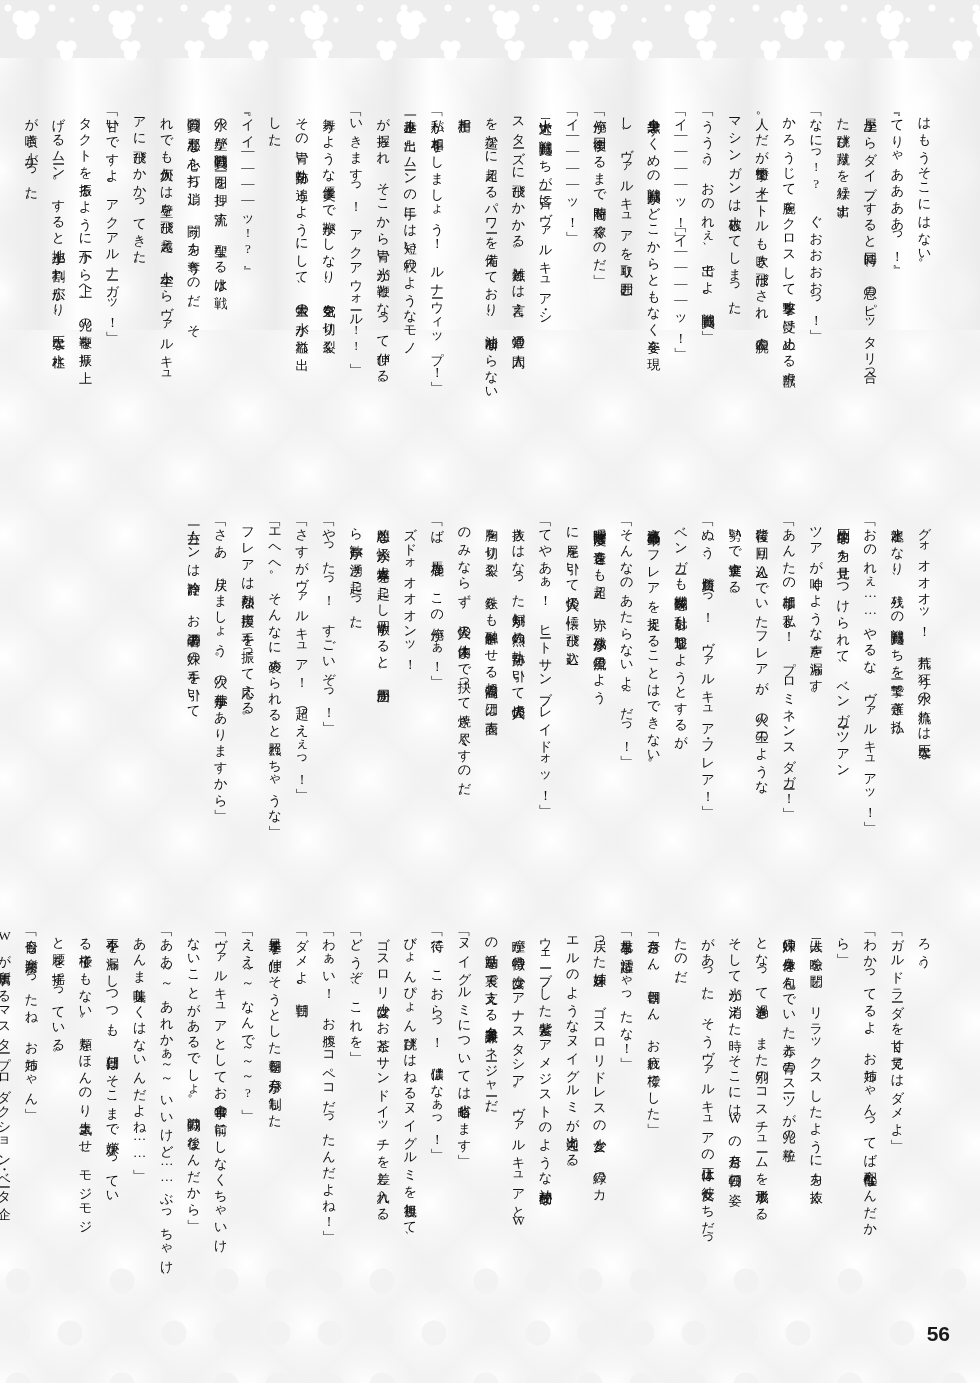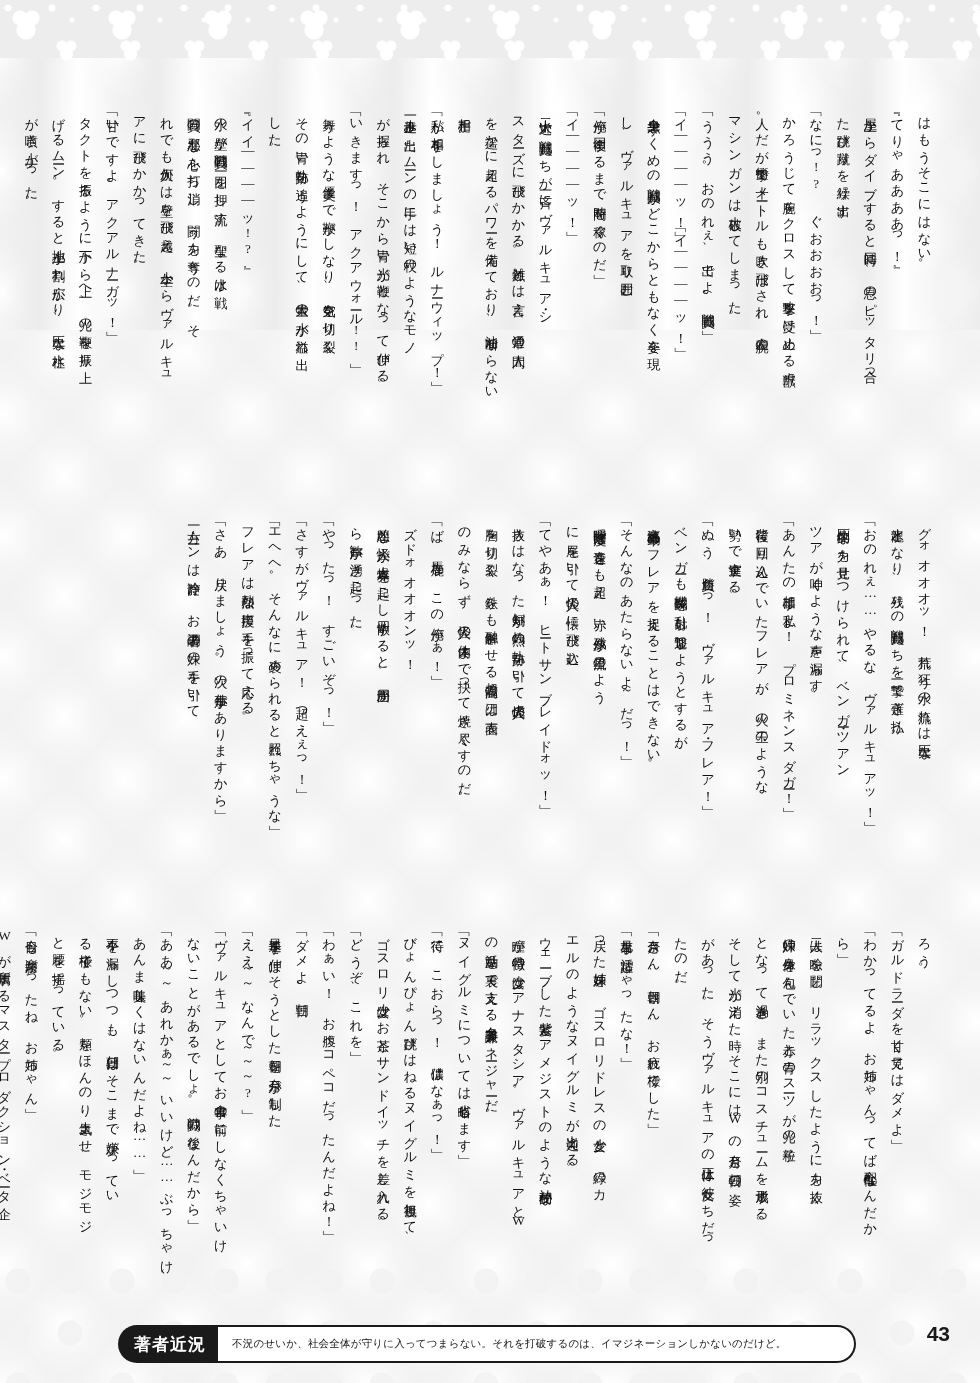--- a/index.html
+++ b/index.html
@@ -308,20 +308,16 @@
     <p>ないことがあるでしょ。戦闘の後なんだから」</p>
     <p>「ああ～～あれかぁ～～いいけど……ぶっちゃけ、</p>
     <p>あんま美味しくはないんだよね……」</p>
     <p>不平を漏らしつつも、朝日はそこまで嫌がってい</p>
     <p>る様子でもない。頬をほんのり上気させ、モジモジ</p>
     <p>と腰を揺すっている。</p>
     <p>「今日も楽勝だったね、お姉ちゃん」</p>
     <p>Wが所属するマスタープロダクション・ベータ企</p>
   </div>
 
-  <div id="footer">
-    <div id="footer-badge">著者近況</div>
-    <div id="footer-text">不況のせいか、社会全体が守りに入ってつまらない。それを打破するのは、イマジネーションしかないのだけど。</div>
-  </div>
-
-  <div id="page-number">43</div>
+
+  <div id="page-number">56</div>
 
 </div>
 
 </body></html>

